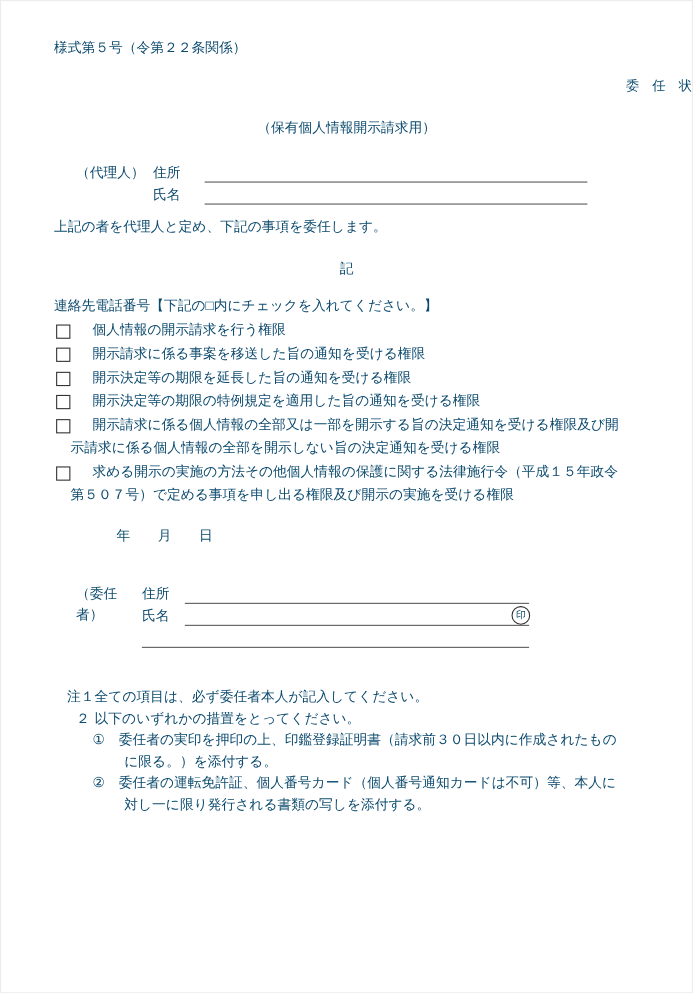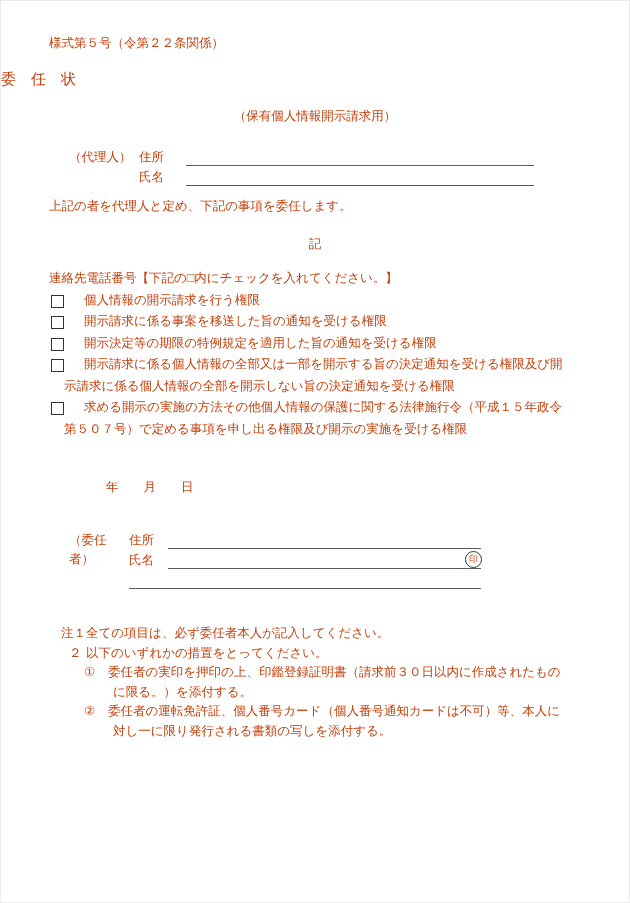--- a/index.html
+++ b/index.html
@@ -4,25 +4,25 @@
 <style>
   html,body {margin:0; padding:0; background:#ffffff;}
   .page {
     position:relative;
     width:630px; height:903px;
     background:#ffffff;
     border:1px solid #ececec;
     box-sizing:border-box;
     font-family:"Liberation Serif","DejaVu Serif",serif;
     font-size:12.5px;
-    color:#c2410c;
+    color:#0c4a6e;
     overflow:hidden;
   }
   .form-number {position:absolute; left:48px; top:34px;}
-  .doc-title {position:absolute; left:0; width:100%; top:69px; text-align:left; font-size:15px;}
+  .doc-title {position:absolute; left:0; width:100%; top:69px; text-align:right; font-size:12px;}
   .doc-subtitle {position:absolute; left:0; width:100%; top:89px; text-align:center;margin-top:18px;}
 
   .agent-block {position:absolute; left:68px; top:147px; width:465px;}
   .principal-block {position:absolute; left:68px; top:530px; width:412px;}
   .frow {display:flex; height:20px; line-height:19px;}
   .group-label {flex:none; width:70px;}
   .p-group {flex:none; width:60px;}
   .field-label {flex:none;}
   .w47 {width:47px;}
   .w39 {width:39px;}
@@ -87,20 +87,25 @@
       <div>個人情報の開示請求を行う権限</div>
       <div class="pl2"></div>
     </div>
     <div class="perm-item">
       <span class="checkbox"></span>
       <div>開示請求に係る事案を移送した旨の通知を受ける権限</div>
       <div class="pl2"></div>
     </div>
     <div class="perm-item">
       <span class="checkbox"></span>
+      <div>開示決定等の期限を延長した旨の通知を受ける権限</div>
+      <div class="pl2"></div>
+    </div>
+    <div class="perm-item">
+      <span class="checkbox"></span>
       <div>開示決定等の期限の特例規定を適用した旨の通知を受ける権限</div>
       <div class="pl2"></div>
     </div>
     <div class="perm-item">
       <span class="checkbox"></span>
       <div>開示請求に係る個人情報の全部又は一部を開示する旨の決定通知を受ける権限及び開</div>
       <div class="pl2">示請求に係る個人情報の全部を開示しない旨の決定通知を受ける権限</div>
     </div>
     <div class="perm-item">
       <span class="checkbox"></span>

